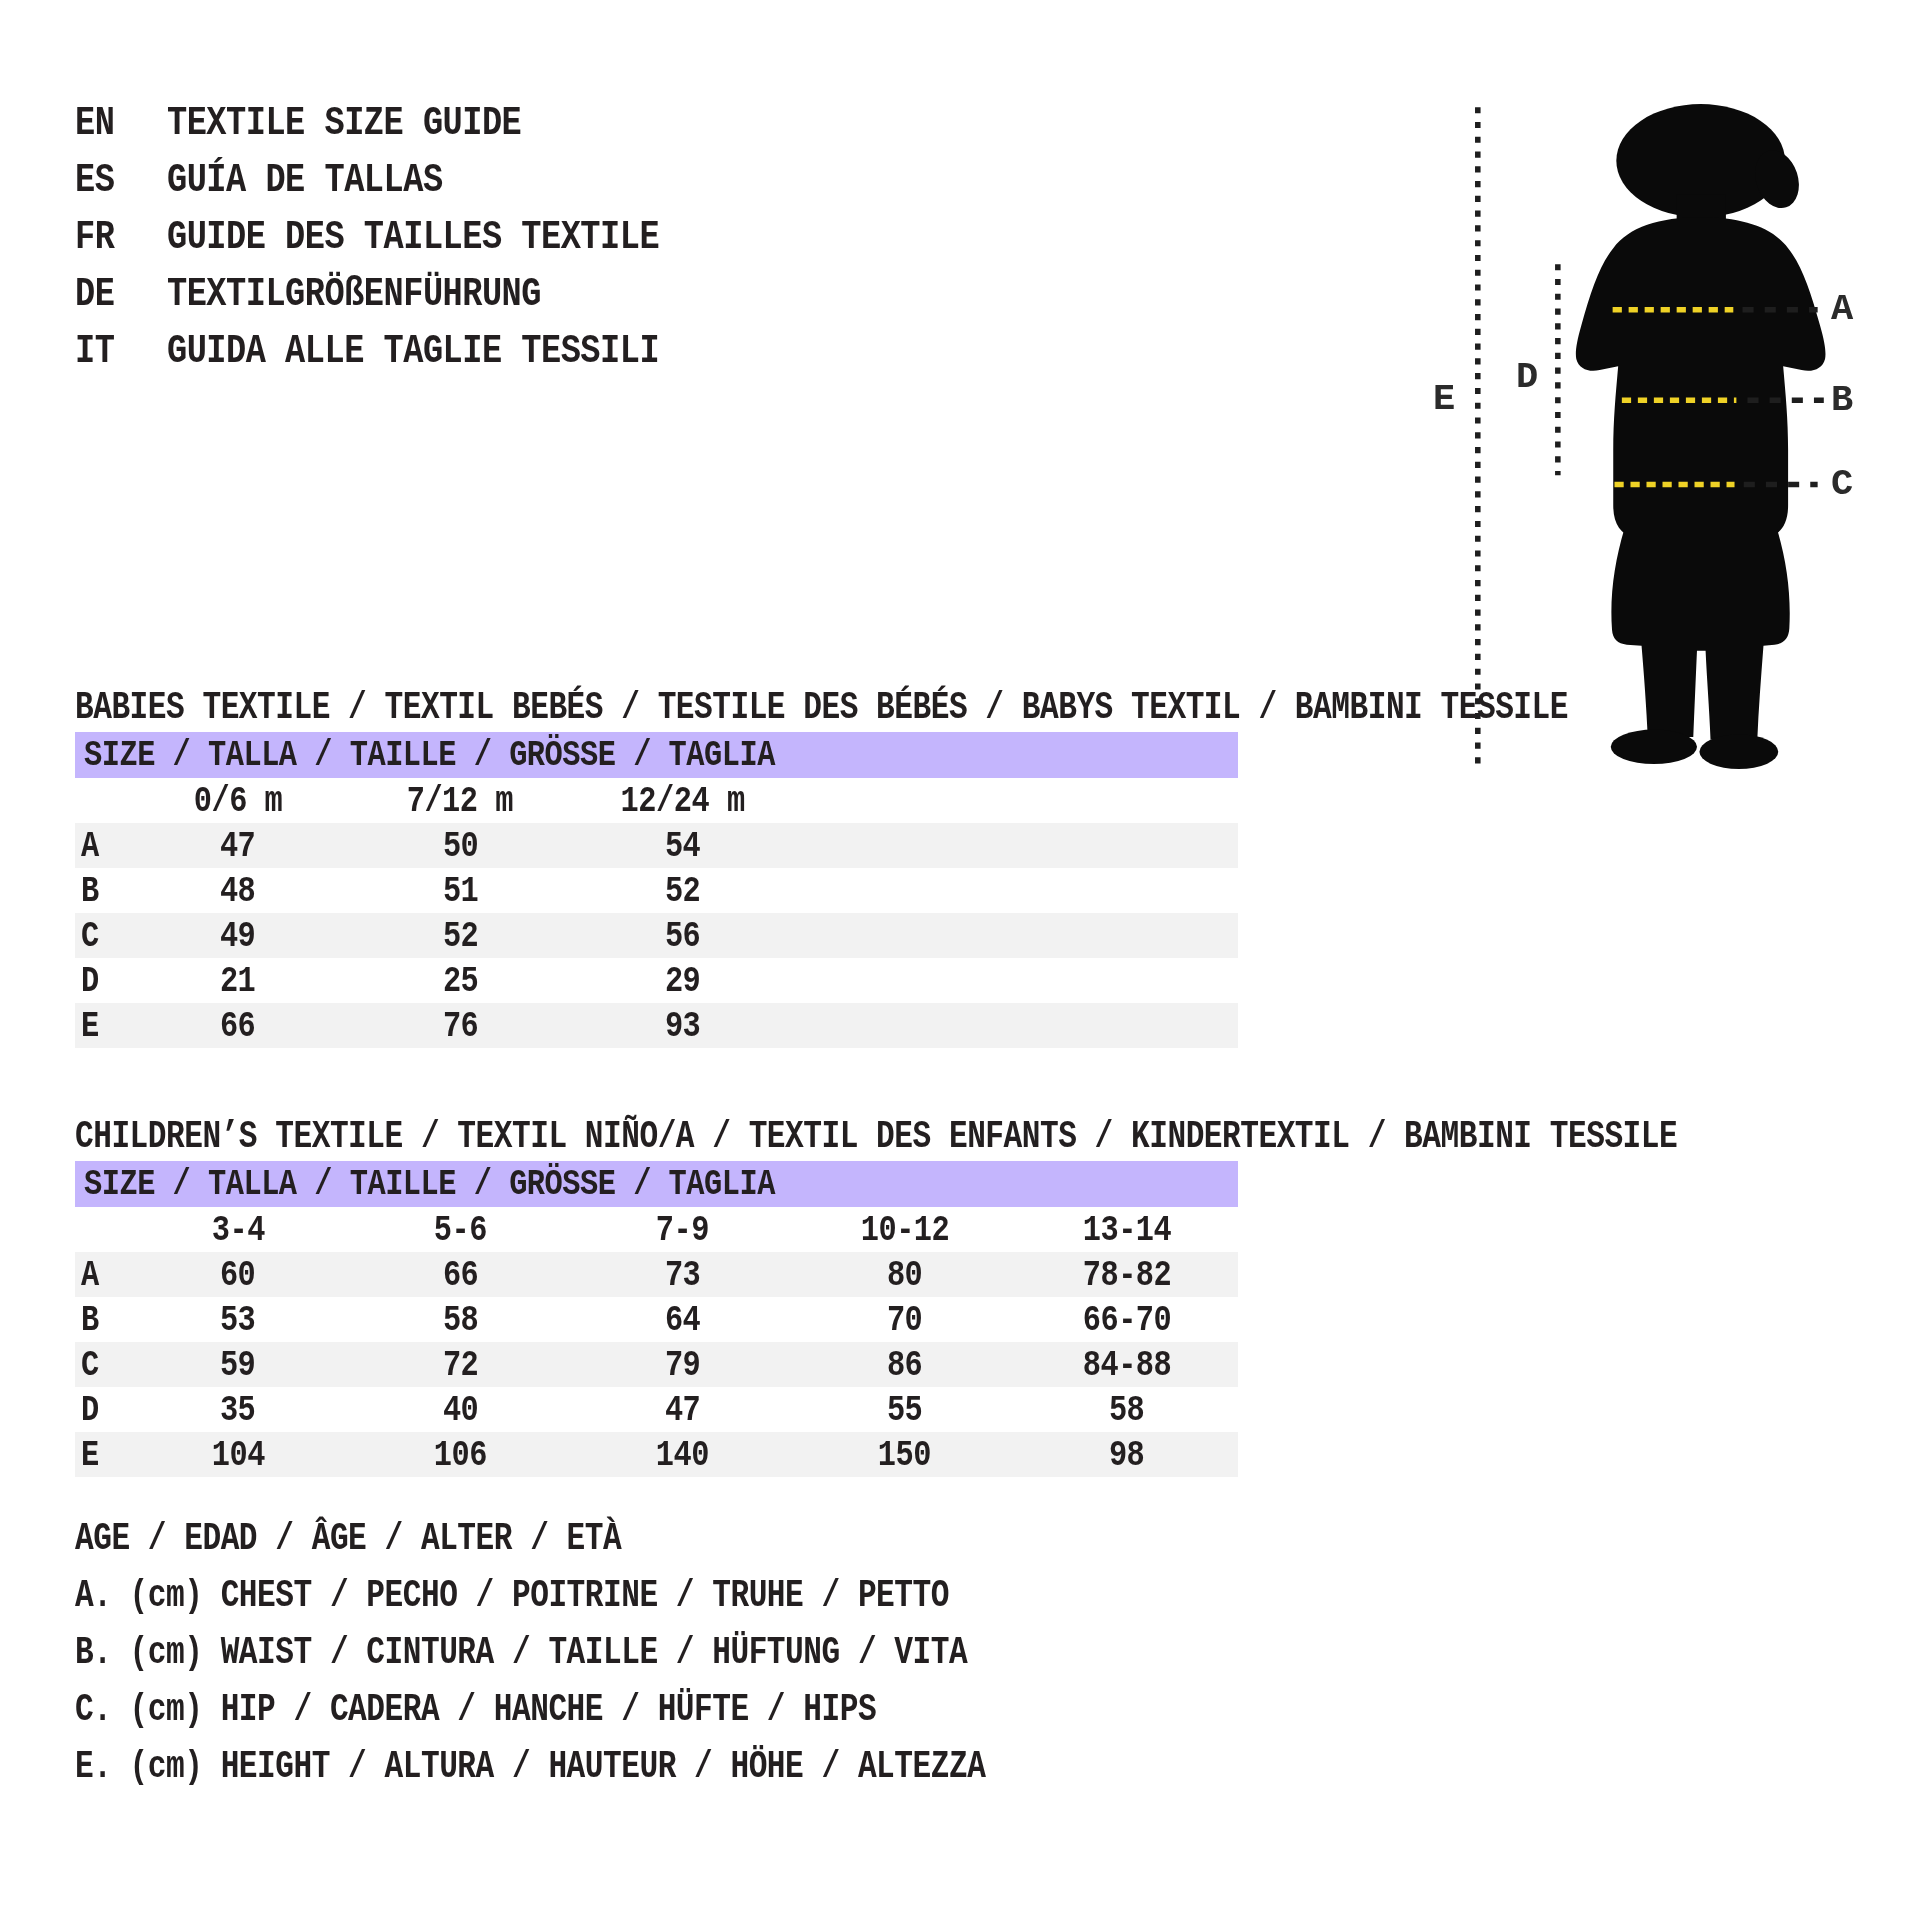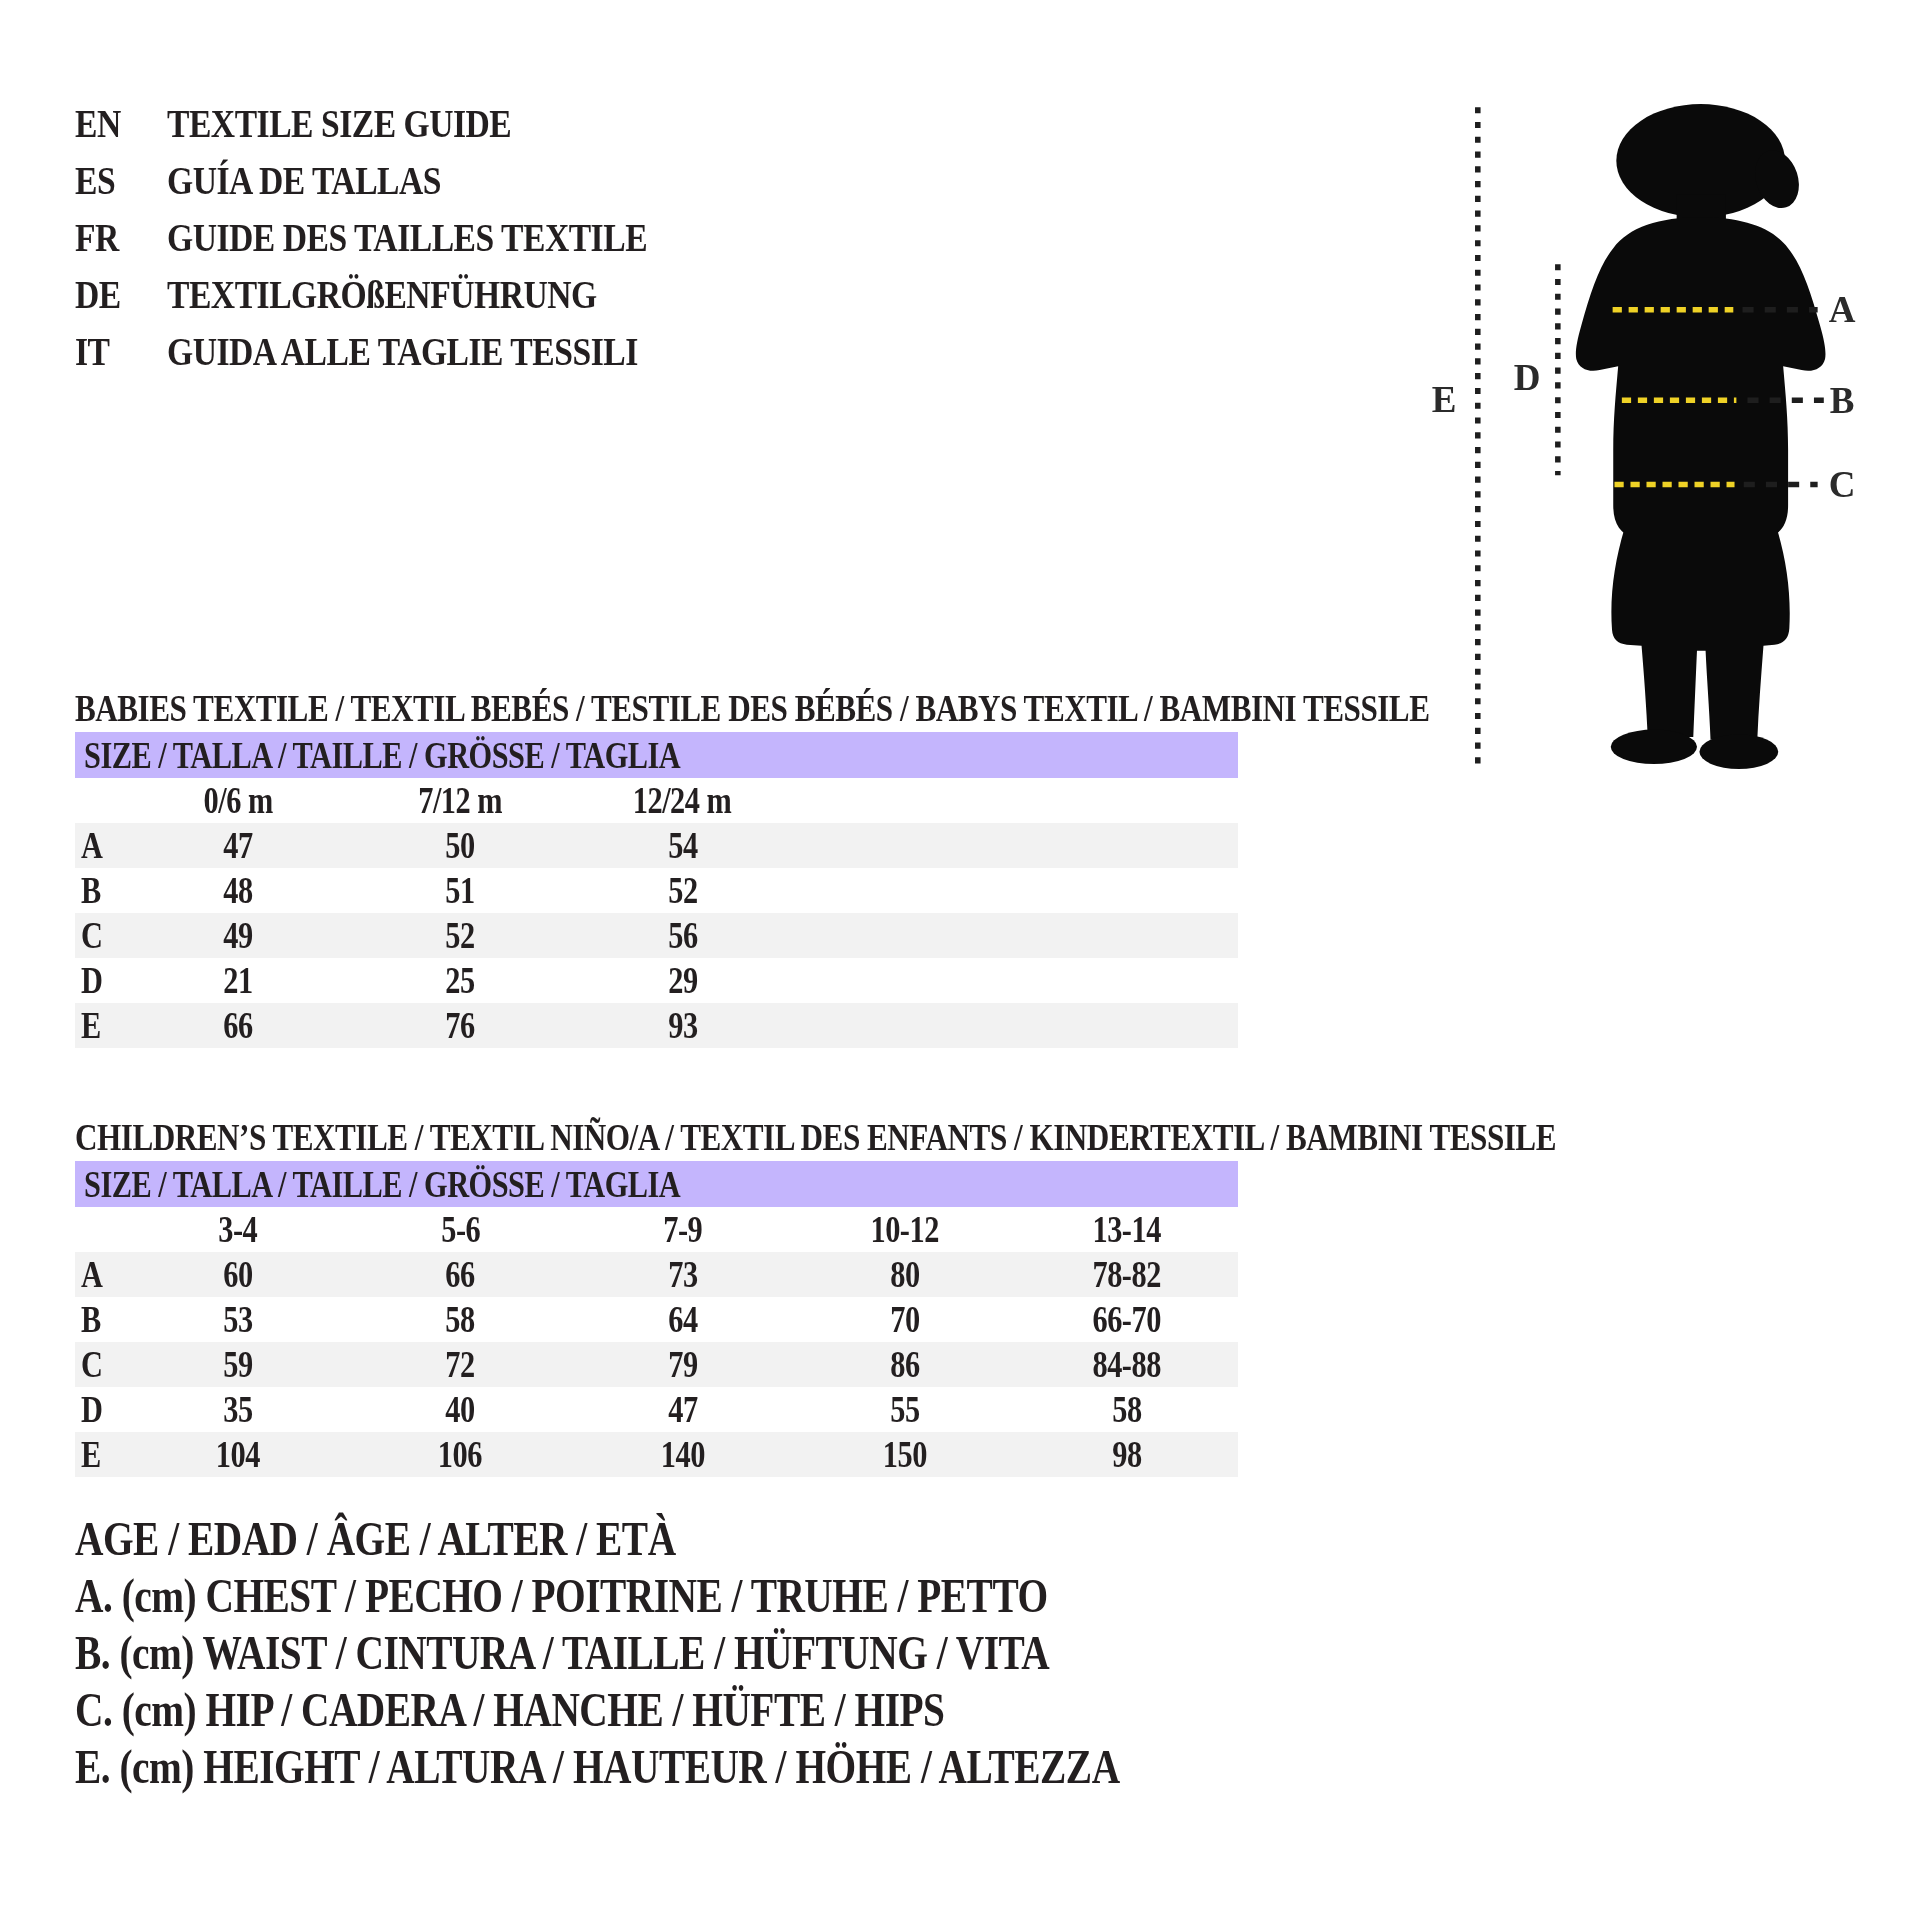--- a/index.html
+++ b/index.html
@@ -1,18 +1,18 @@
 <!DOCTYPE html>
 <html style="font-size:10px"><head>
 <meta charset="utf-8">
 <style>
   html,body{margin:0;padding:0;background:#ffffff;}
   #canvas{
     position:relative;width:1926px;height:1852px;background:#ffffff;overflow:hidden;
-    font-family:Liberation Serif, serif;color:#231f20;
+    font-family:Liberation Mono, monospace;color:#231f20;
   }
   .cond{display:inline-block;transform:scaleX(0.82);transform-origin:left center;white-space:nowrap;letter-spacing:-0.6px;}
   .cond.center{transform-origin:center center;}
 
   
   .lang-block{position:absolute;left:75px;top:94px;}
   .lang-row{display:flex;height:57px;align-items:center;font-size:41px;font-weight:700;}
   .lang-code{width:92px;flex:0 0 92px;}
   
   .section-title{position:absolute;left:75px;font-size:38px;font-weight:700;line-height:38px;white-space:nowrap;margin-top:48px;}
@@ -20,21 +20,21 @@
   
   .size-table{position:absolute;left:75px;width:1163px;font-size:37px;font-weight:700;}
   .size-band{height:46px;background:#c4b5fd;display:flex;align-items:center;padding-left:8.6px;box-sizing:border-box;margin-top:25px;}
   .trow{height:45px;display:flex;align-items:center;justify-content:flex-end;}
   .trow.odd{background:#f2f2f2;}
   .cell-letter{flex:0 0 52px;padding-left:6.2px;box-sizing:border-box;text-align:left;}
   .cell{flex:1 1 0;text-align:center;}
 
   
   .legend{position:absolute;left:75px;top:1510px;}
-  .legend-line{height:57px;line-height:57px;font-size:48px;font-weight:700;white-space:nowrap;}
+  .legend-line{height:57px;line-height:57px;font-size:38px;font-weight:700;white-space:nowrap;}
 
   
   .figure-svg{position:absolute;left:1415px;top:74px;width:511px;height:746px;}
   .measure-label{position:absolute;transform:translate(-50%,-50%);font-size:37px;font-weight:700;color:#2b2b2b;}
 </style>
 </head>
 <body>
 
 <div id="canvas">
 

